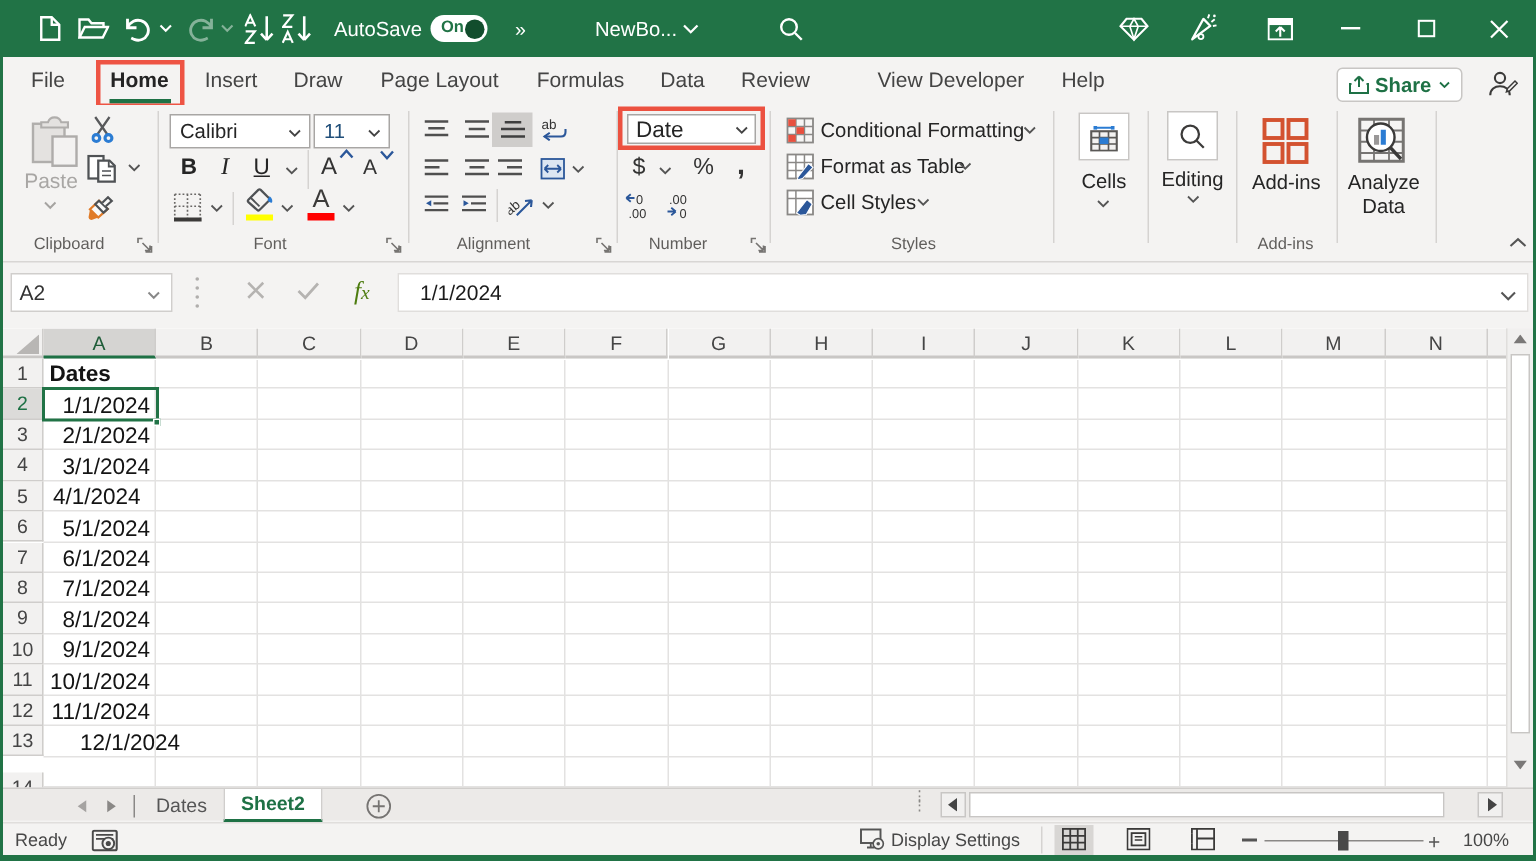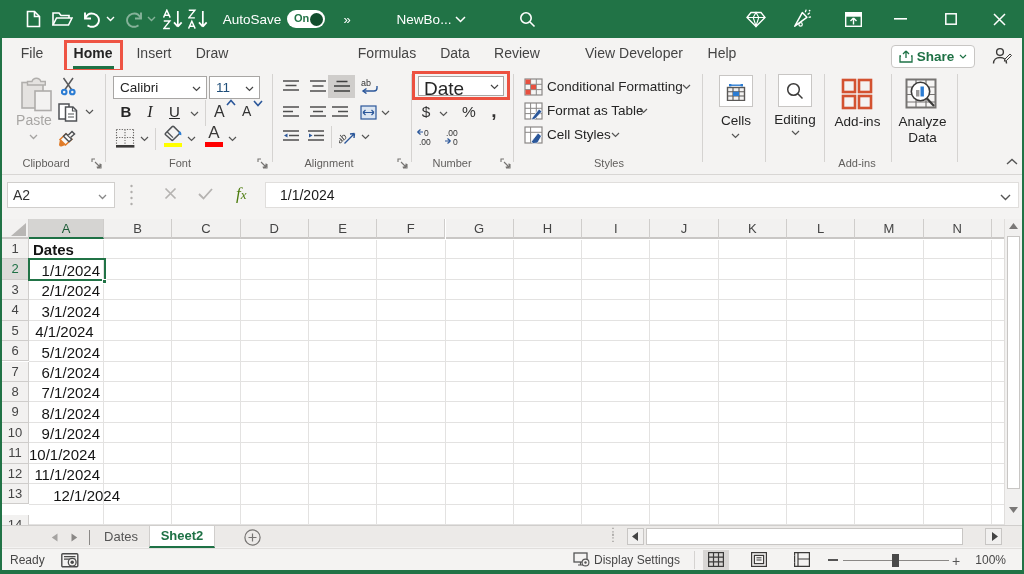--- a/index.html
+++ b/index.html
@@ -162,20 +162,21 @@
   </div>
 </div>
 
 <div id="tabrow">
   <div class="rtab" style="left:11px;width:38px;">File</div>
   <div class="rtab" style="left:62px;width:58px;font-weight:bold;color:#242424;">Home</div>
   <div style="position:absolute;left:71px;top:27.5px;width:41px;height:3px;background:#1e7145;"></div>
   <div style="position:absolute;left:62px;top:1.5px;width:59px;height:32px;border:3px solid #ee5444;"></div>
   <div class="rtab" style="left:131px;width:42px;">Insert</div>
   <div class="rtab" style="left:189px;width:42px;">Draw</div>
+  <div class="rtab" style="left:250px;width:82px;">Page Layout</div>
   <div class="rtab" style="left:352px;width:66px;">Formulas</div>
   <div class="rtab" style="left:435px;width:36px;">Data</div>
   <div class="rtab" style="left:490px;width:50px;">Review</div>
   <div class="rtab" style="left:560px;width:36px;margin-left:20px;">View</div>
   <div class="rtab" style="left:614px;width:70px;">Developer</div>
   <div class="rtab" style="left:703px;width:34px;">Help</div>
 
 
   <div style="position:absolute;left:889px;top:7px;width:84px;height:23px;background:#fff;border:1px solid #c8c6c4;border-radius:4px;display:flex;align-items:center;justify-content:center;">
     <svg width="14" height="13" viewBox="0 0 14 13" style="margin-right:4px;">
@@ -404,21 +405,21 @@
   <div class="glabel" style="left:292px;width:70px;">Alignment</div>
   <div class="launcher" style="left:395px;">
         <svg width="11" height="11" viewBox="0 0 11 11">
           <path d="M1 4 V1 h3 M6 10 h4 V6 M4 4 l5 5 M9 9 v-3.4 M9 9 h-3.4" stroke="#767472" stroke-width="1.1" fill="none"></path>
         </svg>
       </div>
   <div class="gsep" style="left:409px;"></div>
 
   <div class="abs" style="left:410px;top:1px;width:98px;height:29px;border:3px solid #ec5140;"></div>
   <div class="abs" style="left:416px;top:6px;width:86px;height:20px;background:#fff;border:1px solid #a8a6a4;">
-    <span style="position:absolute;left:5px;top:1px;font-size:19px;color:#252525;">Date</span>
+    <span style="position:absolute;left:5px;top:1px;font-size:15px;color:#252525;">Date</span>
     <svg width="9" height="6" viewBox="0 0 9 6" style="position:absolute;right:4px;top:7px;">
           <path d="M1 1 l3.5 3.5 L8 1" fill="none" stroke="#444" stroke-width="1.2"></path>
         </svg>
   </div>
   <div class="abs" style="left:417px;top:33px;width:14px;font-size:15.5px;color:#333;text-align:center;">$</div>
   <div class="abs" style="left:437px;top:41px;">
         <svg width="9" height="6" viewBox="0 0 9 6">
           <path d="M1 1 l3.5 3.5 L8 1" fill="none" stroke="#555" stroke-width="1.2"></path>
         </svg>
       </div>
@@ -650,21 +651,21 @@
 <div class="cell" style="left:31px;top:22.0px;font-weight:bold;">Dates</div>
 <div class="cell" style="left:27px;width:71px;top:42.9px;text-align:right;">1/1/2024</div>
 <div class="cell" style="left:27px;width:71px;top:63.3px;text-align:right;">2/1/2024</div>
 <div class="cell" style="left:27px;width:71px;top:83.8px;text-align:right;">3/1/2024</div>
 <div class="cell" style="left:27px;width:71px;top:104.2px;text-align:center;">4/1/2024</div>
 <div class="cell" style="left:27px;width:71px;top:124.6px;text-align:right;">5/1/2024</div>
 <div class="cell" style="left:27px;width:71px;top:145.0px;text-align:right;">6/1/2024</div>
 <div class="cell" style="left:27px;width:71px;top:165.4px;text-align:right;">7/1/2024</div>
 <div class="cell" style="left:27px;width:71px;top:185.9px;text-align:right;">8/1/2024</div>
 <div class="cell" style="left:27px;width:71px;top:206.3px;text-align:right;">9/1/2024</div>
-<div class="cell" style="left:27px;width:71px;top:226.7px;text-align:left;">10/1/2024</div>
+<div class="cell" style="left:27px;width:71px;top:226.7px;text-align:right;">10/1/2024</div>
 <div class="cell" style="left:27px;width:71px;top:247.1px;text-align:right;">11/1/2024</div>
 <div class="cell" style="left:27px;width:71px;top:267.5px;text-align:right;margin-left:20px;">12/1/2024</div>
 <div style="position:absolute;left:25.5px;top:38.9px;width:78px;height:23.4px;border:2px solid #217346;"></div>
 <div style="position:absolute;left:100px;top:59.8px;width:5px;height:5px;background:#217346;border:1px solid #fff;"></div>
 </div>
 
 <div class="abs" style="left:1004px;top:219px;width:18px;height:306px;background:#f1f0ef;border-left:1px solid #e0dedc;">
 <svg width="9" height="6" viewBox="0 0 9 6" style="position:absolute;left:4px;top:4px;">
         <path d="M4.5 0 L9 6 H0 z" fill="#7a7877"></path>
       </svg>

